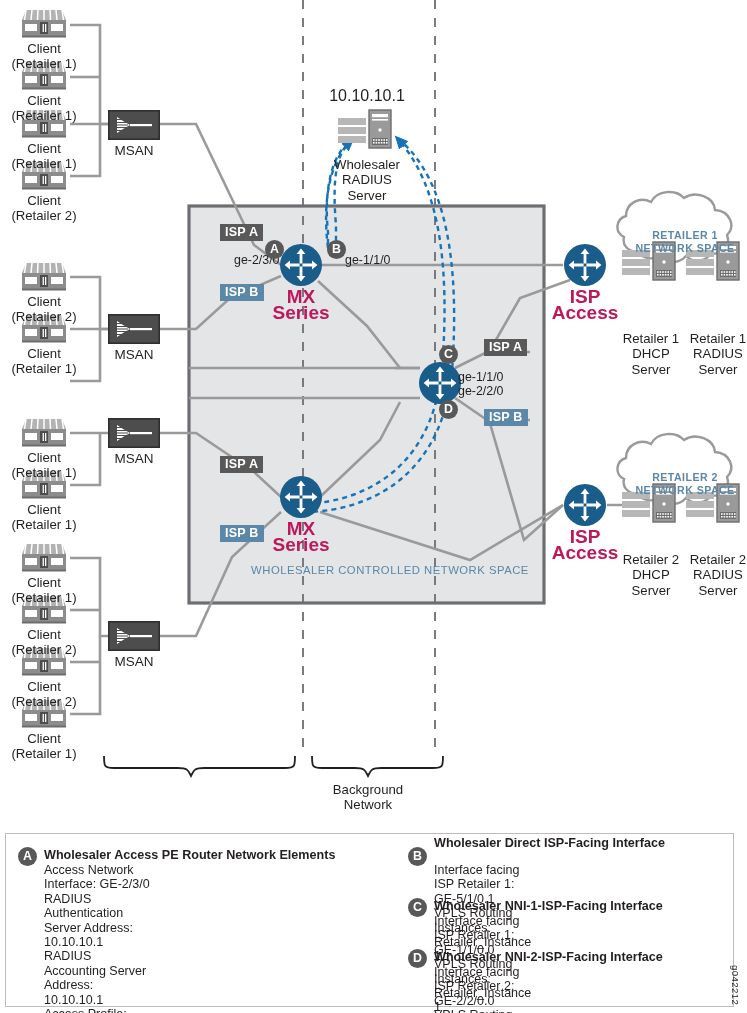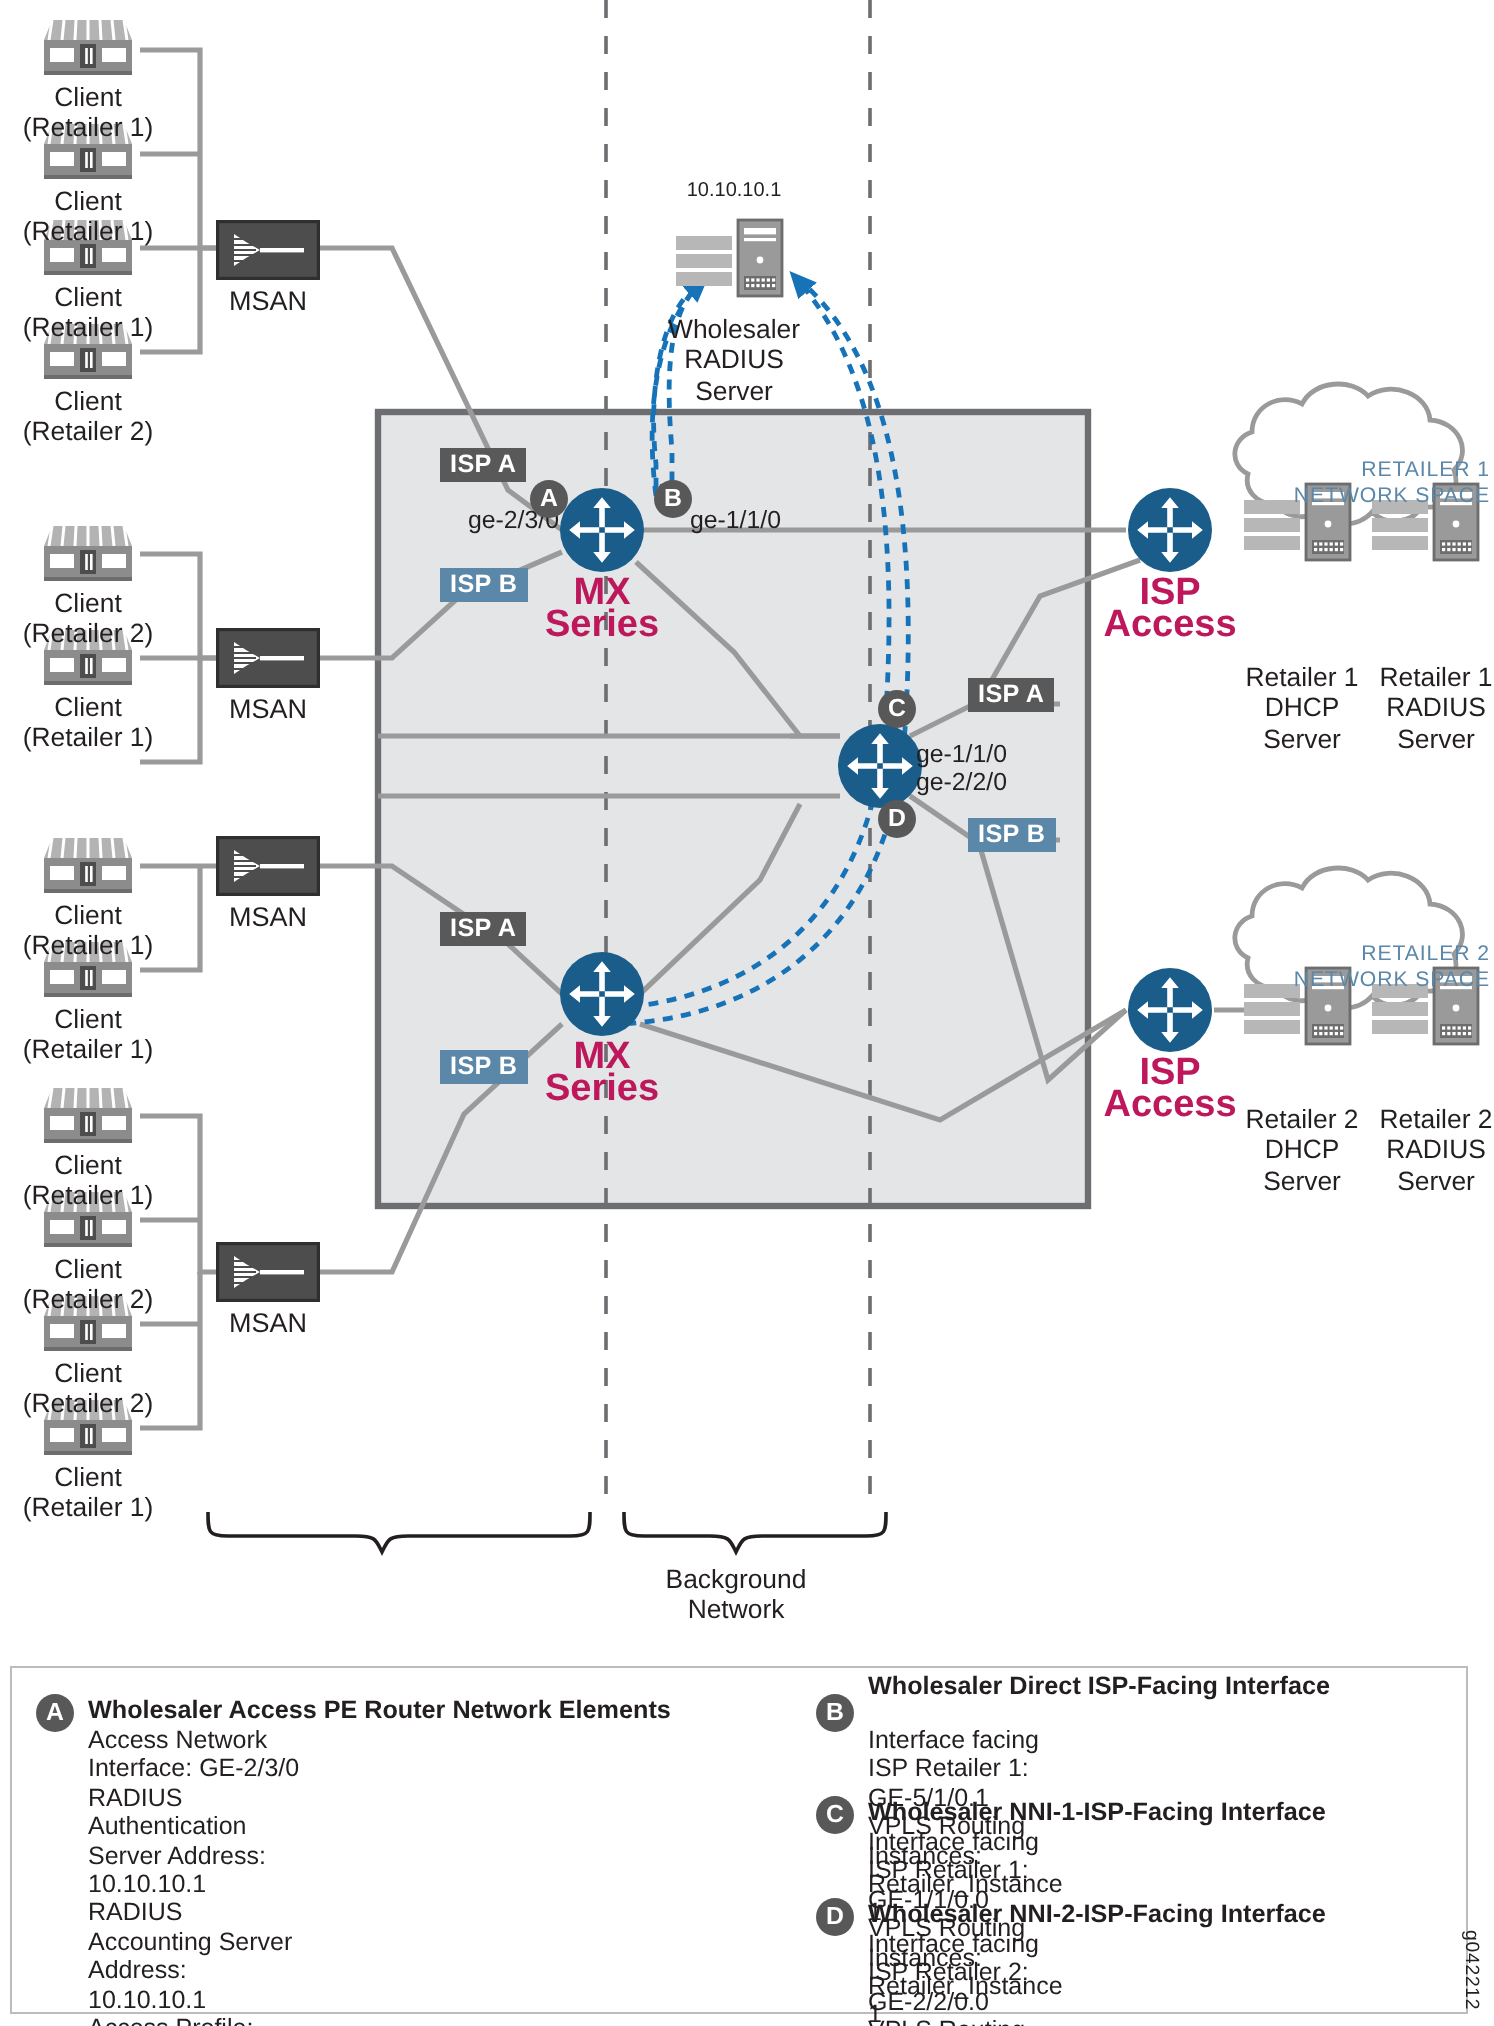--- a/index.html
+++ b/index.html
@@ -14,28 +14,28 @@
   
   .lbl{
     position:absolute;font-size:13.2px;line-height:15.4px;
     text-align:center;color:#231f20;white-space:pre-line;
   }
   .lbl-client{width:110px;}
   .lbl-msan{font-size:13.5px;}
   .lbl-blue{color:#be185d;font-weight:bold;font-size:19px;line-height:15.5px;}
   .lbl-cloud{
     color:#5b87a8;font-size:10.6px;letter-spacing:.45px;line-height:13px;
-    text-align:right;font-weight:normal;
+    text-align:center;font-weight:bold;
   }
   .lbl-space{
     color:#5b87a8;font-size:11.3px;letter-spacing:.5px;line-height:14.5px;
     text-align:center;
   }
   .lbl-iface{font-size:12.4px;line-height:14px;text-align:left;}
-  .lbl-ip{font-size:10px;text-align:center;}
+  .lbl-ip{font-size:16px;text-align:center;}
   .lbl-bracket{font-size:13.2px;line-height:15.4px;text-align:center;}
 
   
   .chip{
     position:absolute;color:#ffffff;font-size:12.6px;font-weight:bold;
     padding:1px 5px 2px 5px;letter-spacing:.2px;line-height:14px;
   }
   .chip-a{background:#595959;}
   .chip-b{background:#5b87a8;}
 
@@ -288,20 +288,22 @@
   <div class="lbl lbl-msan" style="left:84px;top:143px;width:100px;">MSAN</div>
   <div class="lbl lbl-msan" style="left:84px;top:347px;width:100px;">MSAN</div>
   <div class="lbl lbl-msan" style="left:84px;top:451px;width:100px;">MSAN</div>
   <div class="lbl lbl-msan" style="left:84px;top:654px;width:100px;">MSAN</div>
 
   <div class="lbl lbl-ip" style="left:312px;top:88px;width:110px;">10.10.10.1</div>
   <div class="lbl" style="left:312px;top:157px;width:110px;">Wholesaler
 RADIUS
 Server</div>
 
+  <div class="lbl-space" style="position:absolute;left:250px;top:563px;width:280px;">WHOLESALER CONTROLLED
+NETWORK SPACE</div>
 
   <div class="chip chip-a" style="left:220px;top:224px;">ISP A</div>
   <div class="chip chip-b" style="left:220px;top:284px;">ISP B</div>
   <div class="lbl lbl-iface" style="left:194px;top:253px;width:70px;text-align:left;margin-left:40px;">ge-2/3/0</div>
   <div class="lbl lbl-iface" style="left:345px;top:253px;width:70px;text-align:left;">ge-1/1/0</div>
   <div class="badge" style="left:265px;top:240px;">A</div>
   <div class="badge" style="left:327px;top:240px;">B</div>
   <div class="lbl lbl-blue" style="left:251px;top:289px;width:100px;">MX
 Series</div>
 

